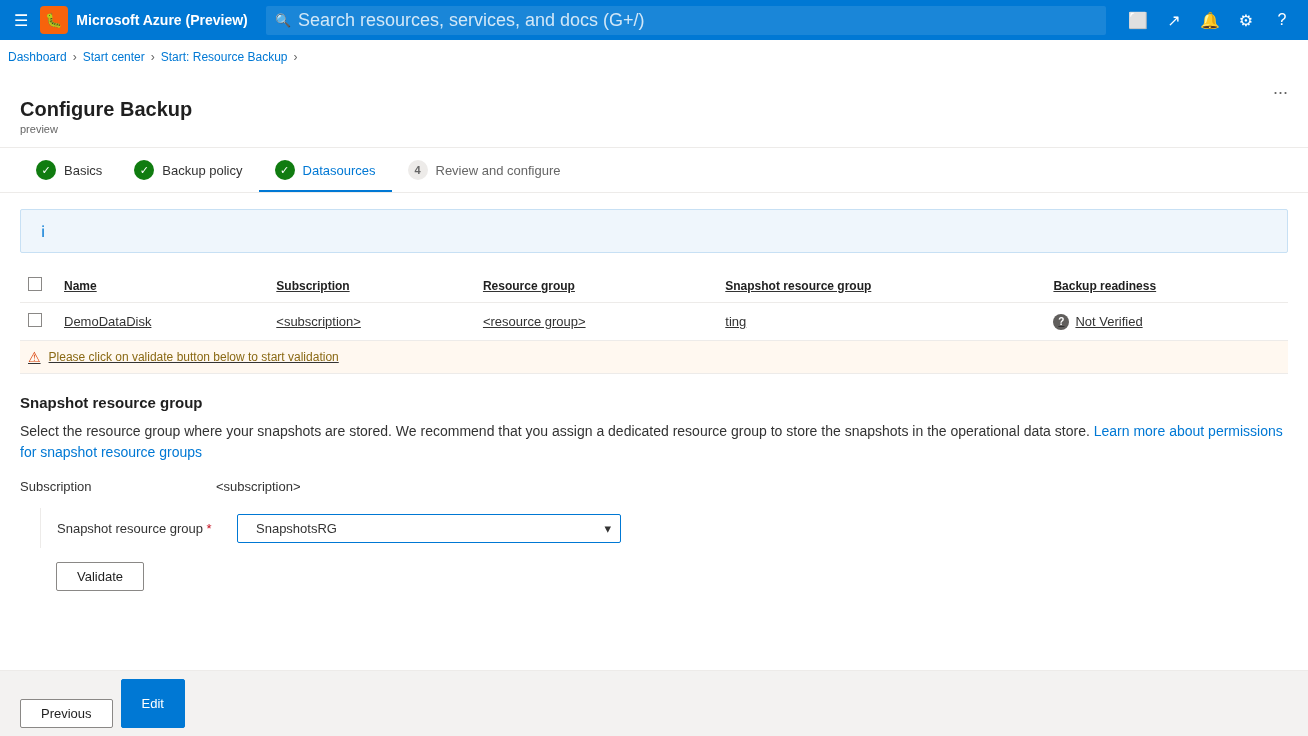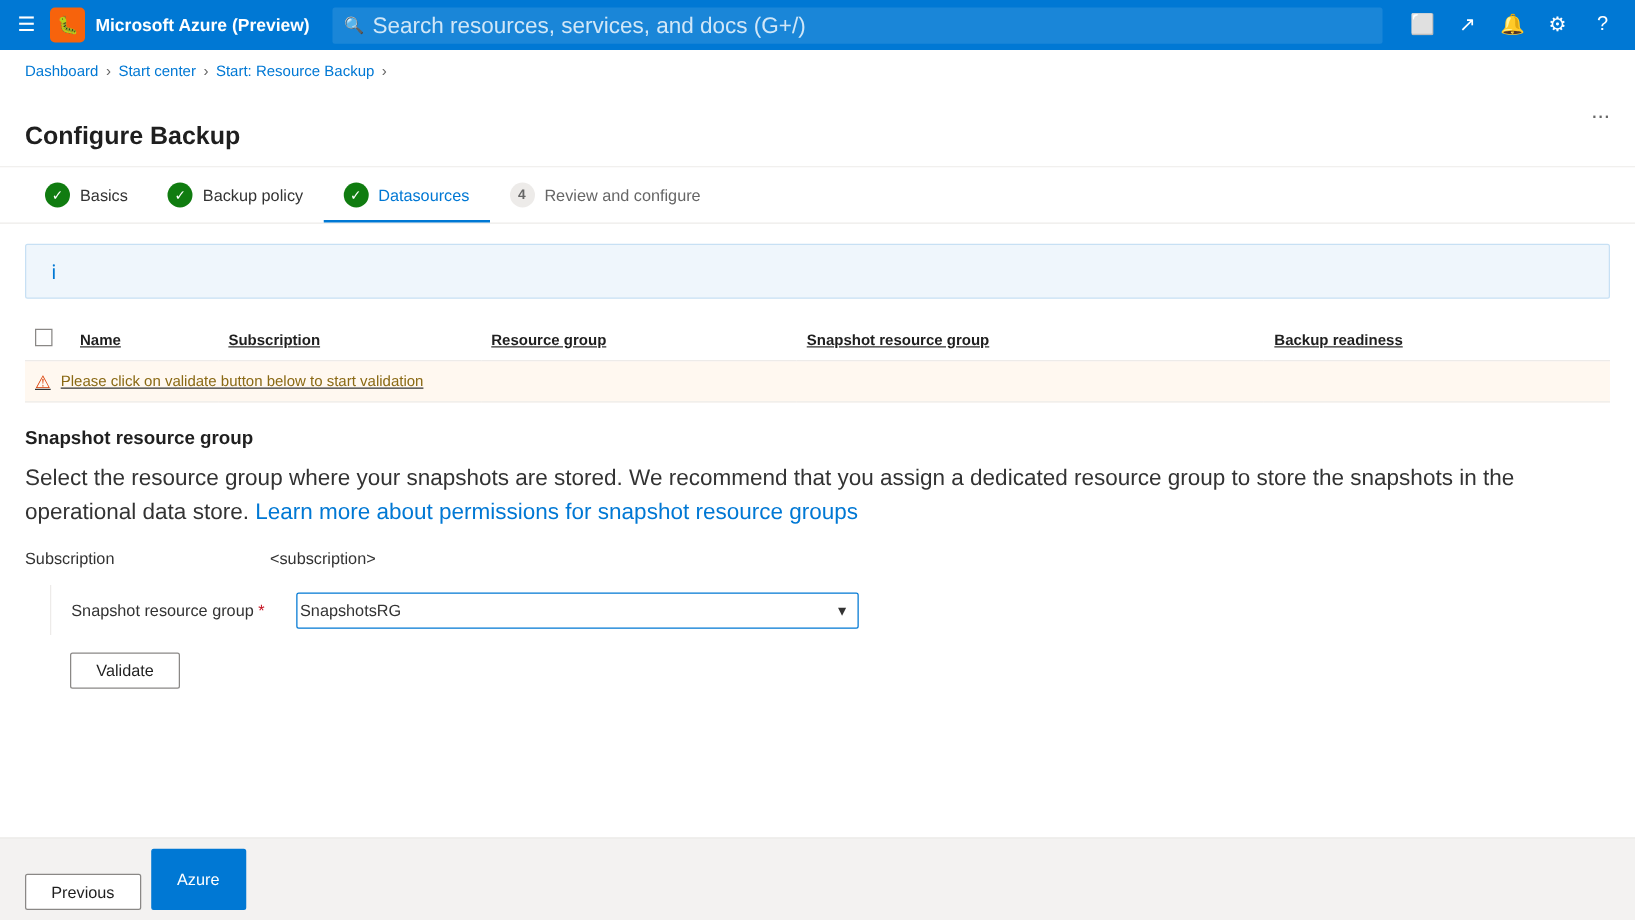--- a/index.html
+++ b/index.html
@@ -31,21 +31,21 @@
     }
     .top-nav .search-bar input::placeholder { color: rgba(255,255,255,0.8); }
     .top-nav .nav-icons { display: flex; align-items: center; gap: 4px; margin-left: 8px; }
     .top-nav .nav-icon {
       width: 32px; height: 32px; display: flex; align-items: center; justify-content: center;
       color: white; font-size: 16px; cursor: pointer; border-radius: 2px;
     }
 
     
     .breadcrumb {
-      padding: 10px 20px 4px 20px;
+      padding: 10px 20px 4px 8px;
       display: flex; align-items: center; gap: 6px;
       font-size: 12px; color: #0078d4; background: white;
     }
     .breadcrumb span { color: #666; }
     .breadcrumb a { color: #0078d4; text-decoration: none; cursor: pointer; }
 
     
     .page-header {
       background: white;
       padding: 6px 20px 12px 20px;
@@ -158,38 +158,38 @@
     }
     .warning-content {
       display: flex; align-items: center; gap: 8px;
       font-size: 12px; color: #8a6914;
     }
     .warning-icon { color: #d83b01; font-size: 14px; }
 
     
     .section { padding: 20px 20px; }
     .section-title { font-size: 15px; font-weight: 700; color: #1f1f1f; margin-bottom: 10px; }
-    .section-desc { font-size: 18px; color: #333; margin-bottom: 16px; line-height: 1.5; }
+    .section-desc { font-size: 14px; color: #333; margin-bottom: 16px; line-height: 1.5; }
     .section-desc a { color: #0078d4; text-decoration: none; }
 
     
     .form-row {
       display: flex; align-items: center; gap: 16px;
       margin-bottom: 14px;
     }
     .form-label {
       font-size: 13px; color: #333;
       min-width: 180px;
     }
     .form-value { font-size: 13px; color: #333; }
     .form-required::after { content: ' *'; color: #c50f1f; }
 
     
     .select-input {
-      width: 450px; padding: 6px 30px 6px 2px;
+      width: 384px; padding: 6px 30px 6px 18px;
       border: 1px solid #0078d4; border-radius: 2px;
       font-size: 13px; color: #333; background: white;
       appearance: none; cursor: pointer; outline: none;
       position: relative;
     }
     .select-wrapper {
       position: relative; display: inline-block;
     }
     .select-wrapper::after {
       content: '▾'; position: absolute; right: 10px; top: 50%;
@@ -247,20 +247,21 @@
     <span>›</span>
     <a>Start center</a>
     <span>›</span>
     <a>Start: Resource Backup</a>
     <span>›</span>
   </div>
 
   <div class="page-header">
     <div class="page-header-text">
       <h1>Configure Backup</h1>
+      <div class="preview-tag">preview</div>
     </div>
     <div class="page-header-actions">...</div>
   </div>
 
   <div class="tabs">
     <div class="tab completed">
       <div class="tab-check">✓</div>
       <span>Basics</span>
     </div>
     <div class="tab completed">
@@ -290,20 +291,35 @@
             <div class="checkbox"></div>
           </th>
           <th>Name</th>
           <th>Subscription</th>
           <th>Resource group</th>
           <th>Snapshot resource group</th>
           <th>Backup readiness</th>
         </tr>
       </thead>
       <tbody>
+        <tr class="table-row">
+          <td class="checkbox-col">
+            <div class="checkbox"></div>
+          </td>
+          <td>DemoDataDisk</td>
+          <td>&lt;subscription&gt;</td>
+          <td>&lt;resource group&gt;</td>
+          <td>ting</td>
+          <td>
+            <div class="not-verified-badge">
+              <div class="not-verified-icon">?</div>
+              <span>Not Verified</span>
+            </div>
+          </td>
+        </tr>
         <tr class="warning-row">
           <td colspan="6">
             <div class="warning-content">
               <span class="warning-icon">⚠</span>
               <span>Please click on validate button below to start validation</span>
             </div>
           </td>
         </tr>
       </tbody>
     </table>
@@ -333,14 +349,14 @@
 
     <div style="padding-left:36px; margin-top:8px;">
       <button class="validate-btn">Validate</button>
     </div>
   </div>
 
 </div>
 
 <div class="footer">
   <button class="footer-btn-secondary">Previous</button>
-  <button class="footer-btn-primary">Azure</button>
+  <button class="footer-btn-primary">Edit</button>
 </div>
 
 </body></html>

